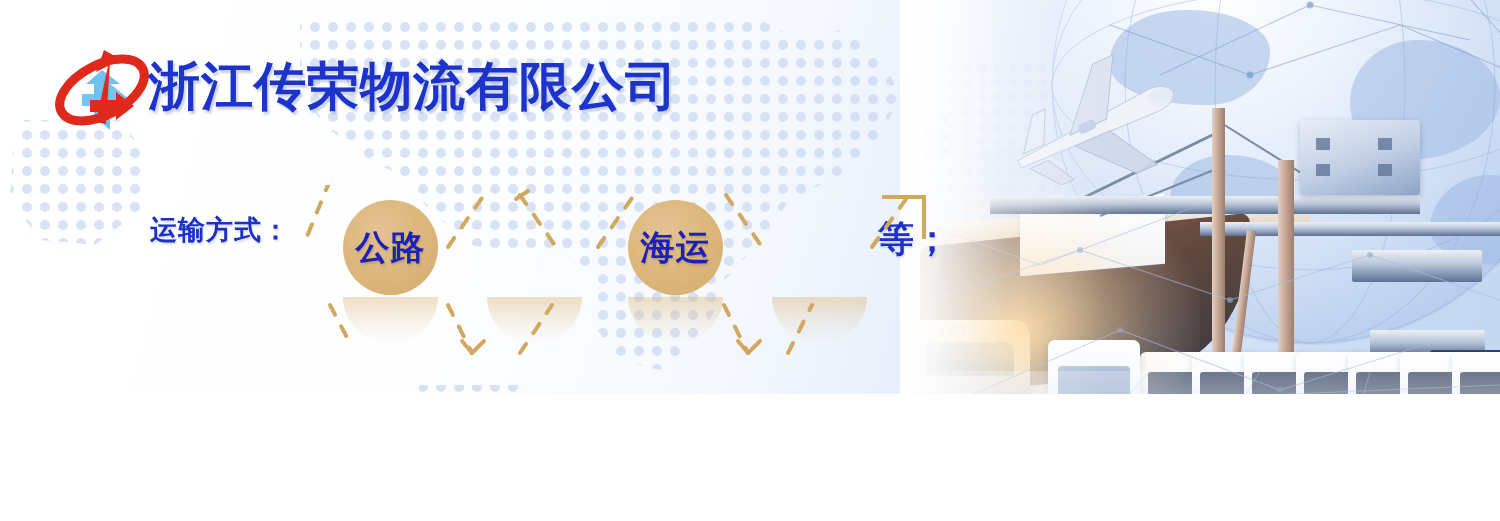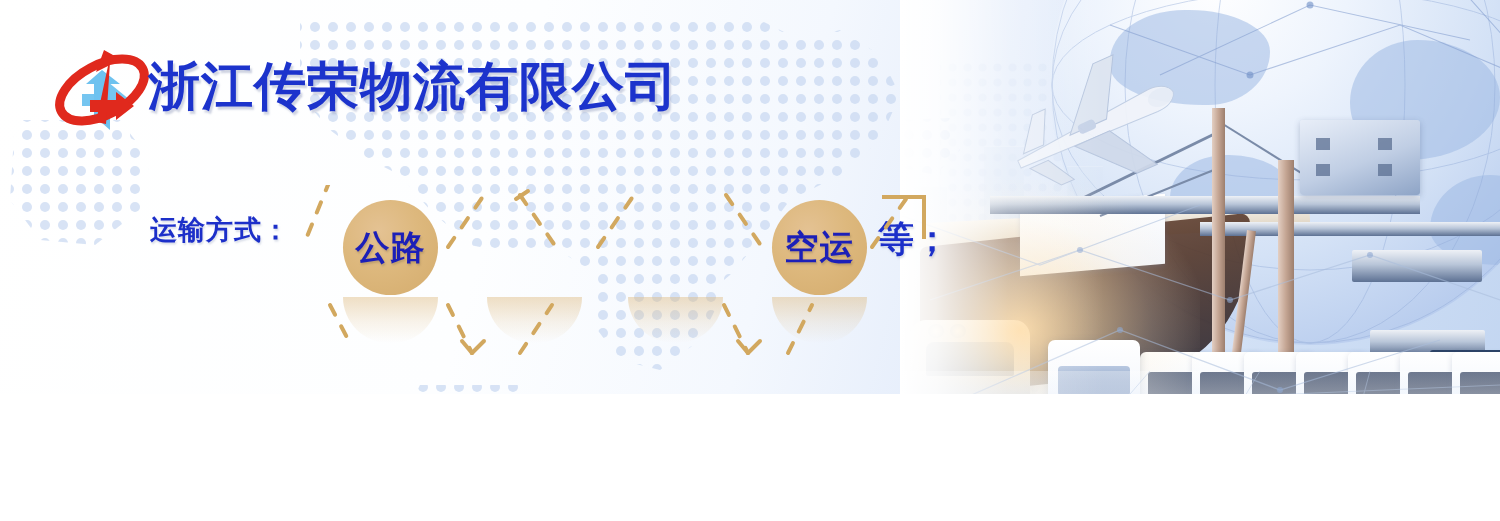--- a/index.html
+++ b/index.html
@@ -474,21 +474,21 @@
     <div class="mode-label">运输方式：</div>
 
     <div class="circle-reflect" style="left:343px;"></div>
     <div class="circle-reflect" style="left:487px;"></div>
     <div class="circle-reflect" style="left:628px;"></div>
     <div class="circle-reflect" style="left:772px;"></div>
 
     <div class="circle" style="left:343px;">
       <span>公路</span>
     </div>
-    <div class="circle" style="left:772px;">
-      <span>空运</span>
+    <div class="circle" style="left:628px;">
+      <span>海运</span>
     </div>
 
     <div class="etc">等；</div>
   </div>
 
 
 </div>
 
 </body></html>

